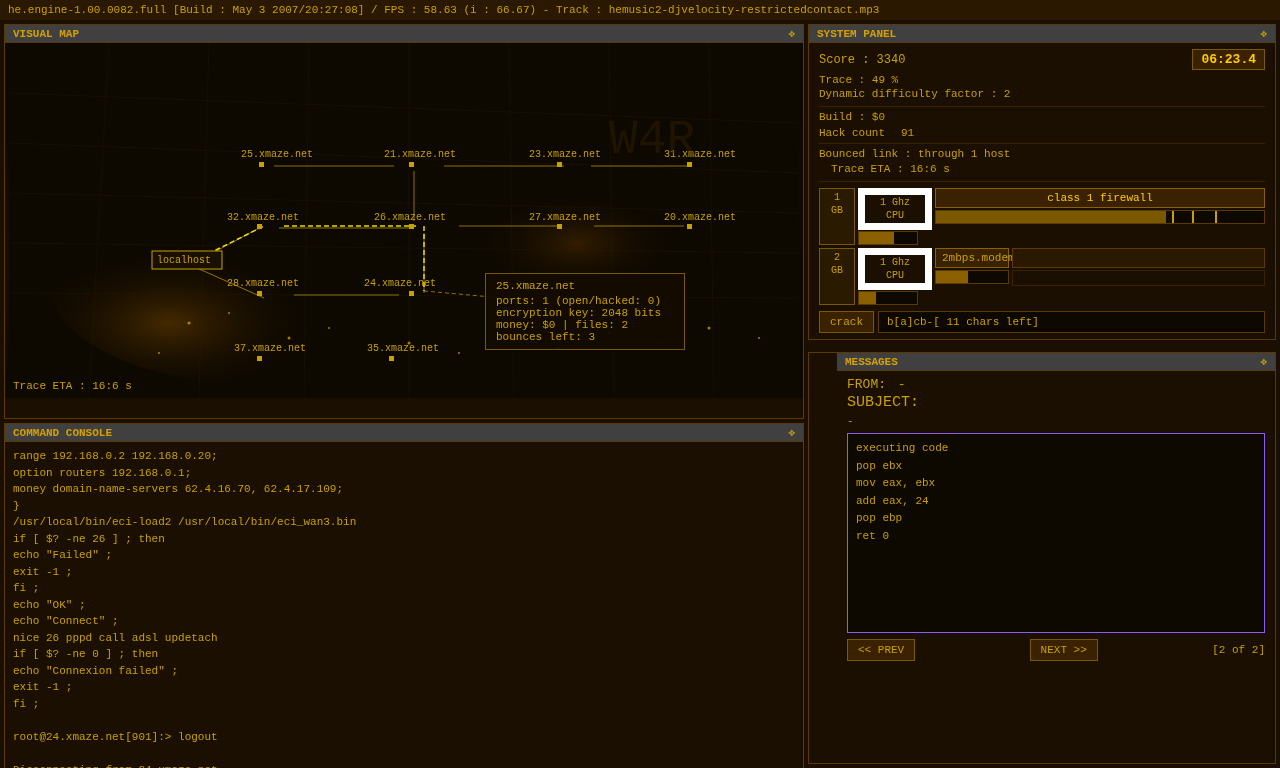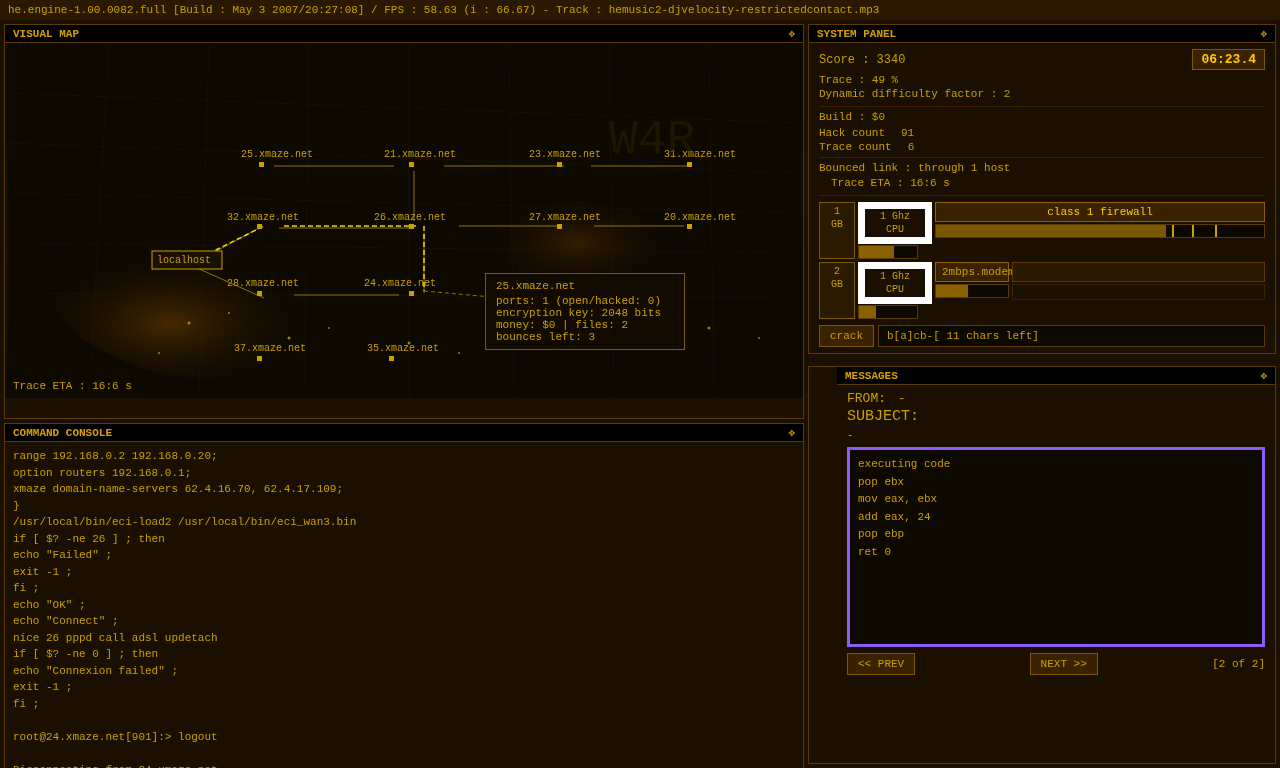--- a/index.html
+++ b/index.html
@@ -37,21 +37,21 @@
       display: flex;
       flex-direction: column;
       gap: 12px;
       flex: 1;
     }
     .panel {
       border: 1px solid #5a3a00;
       background: #1a0f00;
     }
     .panel-header {
-      background: #000000;
+      background: #404040;
       color: #d4a000;
       padding: 2px 8px;
       font-size: 11px;
       font-weight: bold;
       display: flex;
       justify-content: space-between;
       align-items: center;
       border-bottom: 1px solid #5a3a00;
     }
     .panel-header-icon {
@@ -210,21 +210,21 @@
       flex: 1;
       padding-left: 28px;
     }
     .messages-content {
       padding: 6px 10px;
       font-size: 11px;
     }
     .messages-body {
       height: 200px;
       background: #0d0800;
-      border: 3px solid #8b5cf6;
+      border: 1px solid #8b5cf6;
       padding: 6px 8px;
       margin: 6px 0;
       color: #c8a000;
       font-size: 11px;
       line-height: 1.6;
     }
     .messages-nav {
       display: flex;
       justify-content: space-between;
       align-items: center;
@@ -402,21 +402,21 @@
     </div>
 
     <div class="panel console-panel">
       <div class="panel-header">
         <span>COMMAND CONSOLE</span>
         <span class="panel-header-icon">✥</span>
       </div>
       <div class="console-content">
         <div>  range 192.168.0.2 192.168.0.20;</div>
         <div>  option routers 192.168.0.1;</div>
-        <div>  xmaze domain-name-servers 62.4.16.70, 62.4.17.109;</div>
+        <div>  money domain-name-servers 62.4.16.70, 62.4.17.109;</div>
         <div>  }</div>
         <div>/usr/local/bin/eci-load2 /usr/local/bin/eci_wan3.bin</div>
         <div>if [ $? -ne 26 ] ; then</div>
         <div>        echo "Failed" ;</div>
         <div> exit -1 ;</div>
         <div>fi ;</div>
         <div>echo "OK" ;</div>
         <div>echo "Connect" ;</div>
         <div>nice 26 pppd call adsl updetach</div>
         <div>if [ $? -ne 0 ] ; then</div>
@@ -455,25 +455,20 @@
             <span>Build</span>
             <span> : </span>
             <span>$0</span>
           </div>
         </div>
         <div style="display:flex; gap:8px; margin: 2px 0; font-size:11px;">
           <span>Hack count</span>
           <span>  </span>
           <span>91</span>
         </div>
-        <div style="display:flex; gap:8px; margin: 2px 0; font-size:11px;">
-          <span>Trace count</span>
-          <span>  </span>
-          <span>6</span>
-        </div>
 
         <div class="divider"></div>
 
         <div style="font-size:11px; margin: 3px 0;">Bounced link : through 1 host</div>
         <div style="padding-left:12px; font-size:11px;">Trace ETA : 16:6 s</div>
 
         <div class="divider" style="margin:6px 0;"></div>
 
         <div style="display:grid; grid-template-columns: 36px 74px 74px auto; gap:3px; align-items:stretch; margin-bottom:4px;">
 

